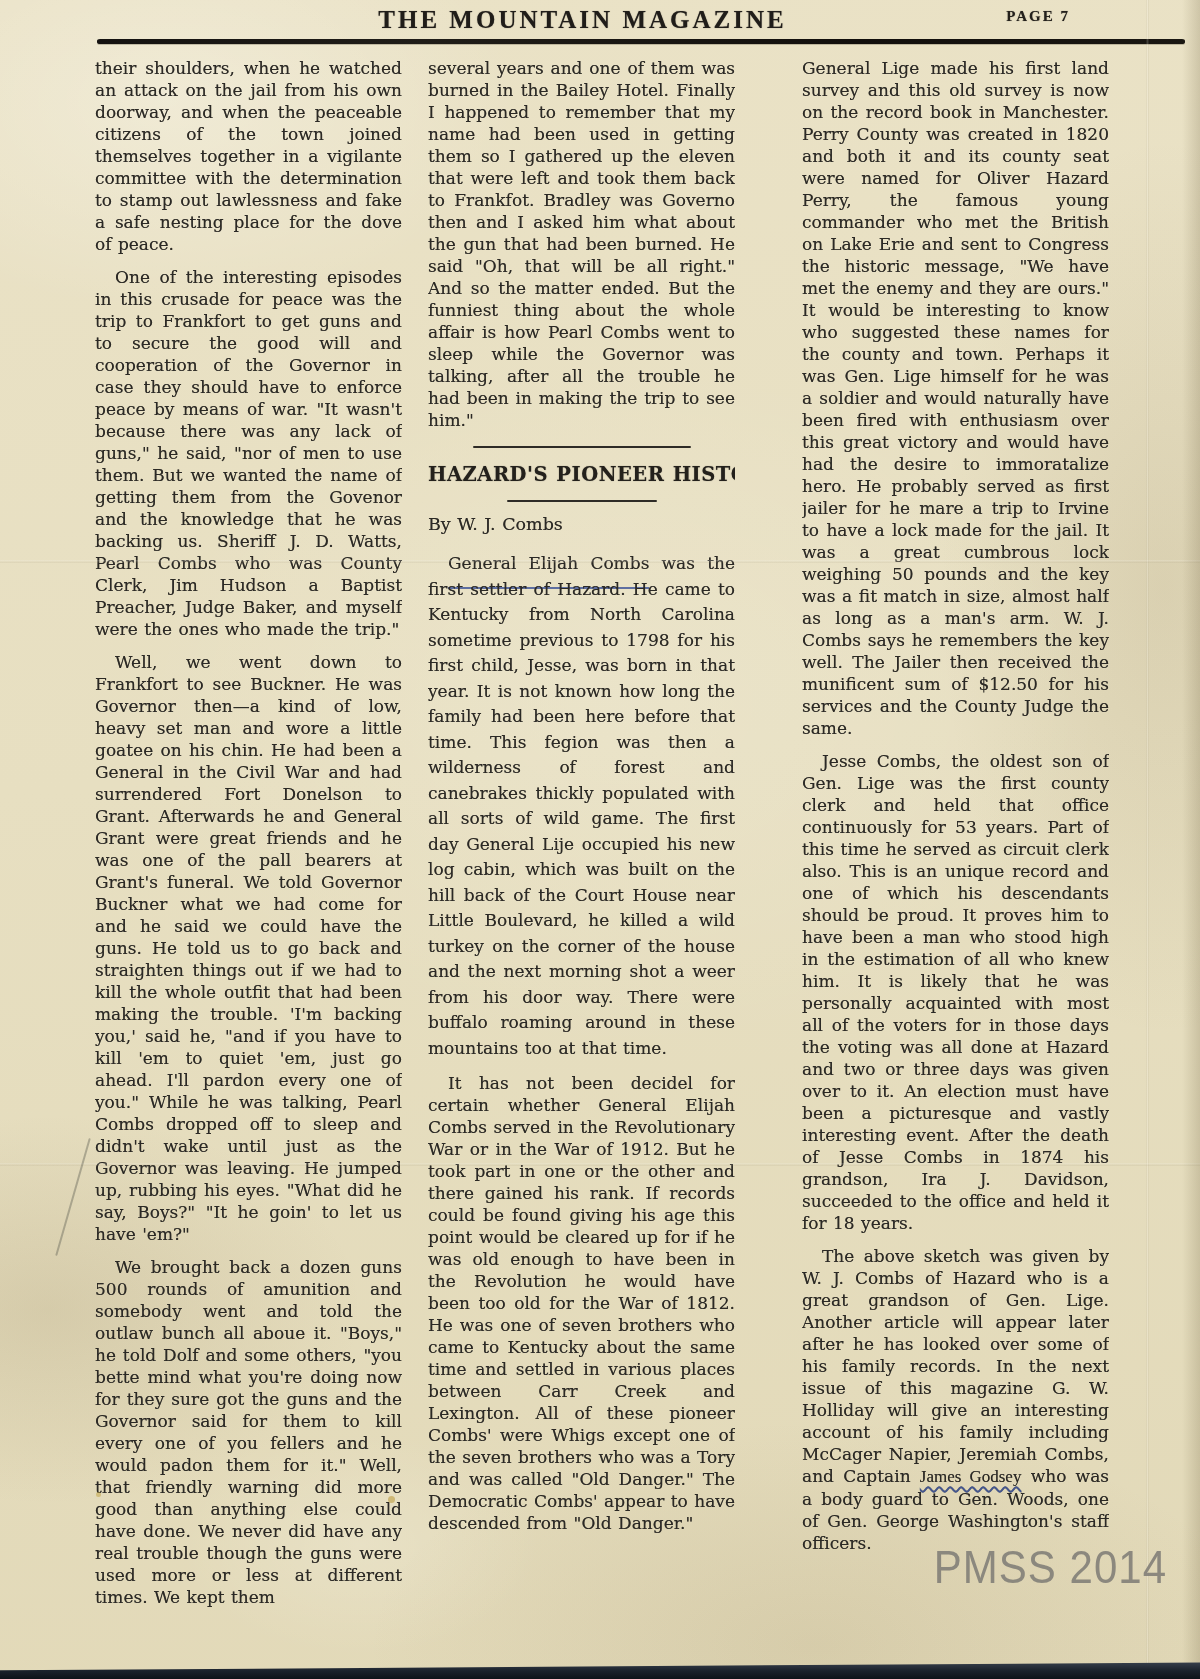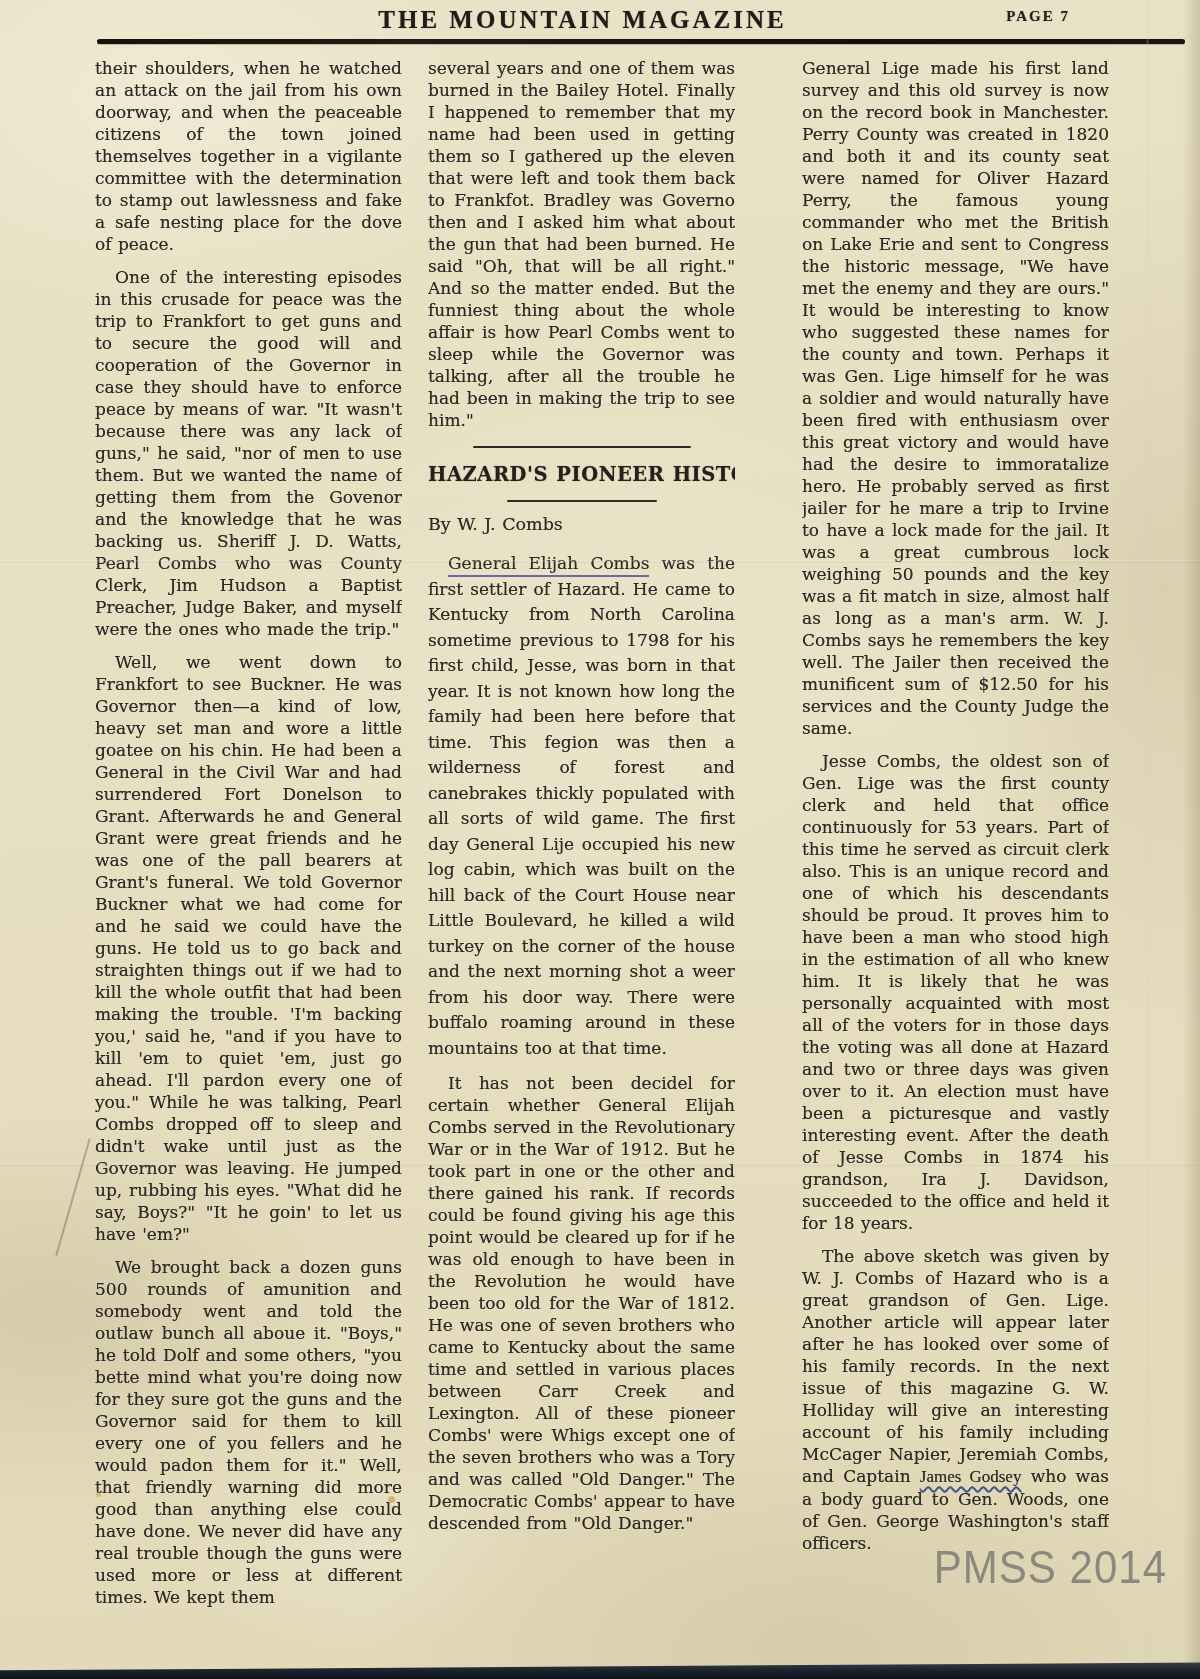--- a/index.html
+++ b/index.html
@@ -59,21 +59,21 @@
   .sec-head{
     margin:0;text-align:center;text-indent:0;
     font-size:19.5px;font-weight:700;letter-spacing:0.5px;line-height:24px;
     color:#24211c;text-shadow:0 0 1px rgba(32,29,25,0.5);
     white-space:nowrap;
   }
   .byline{text-align:left;text-indent:0 !important;font-size:17.5px;margin:0 0 16px 0 !important;}
   
   .pen-line{
     border-bottom:2px solid rgba(55,78,150,0.78);
-    padding-bottom:2px;
+    padding-bottom:14px;
   }
   .pen-wavy{
     text-decoration:underline;
     text-decoration-style:wavy;
     text-decoration-color:rgba(55,78,150,0.82);
     text-decoration-thickness:2px;
     text-underline-offset:4px;
     font-family:Liberation Serif, serif;
   }
   

